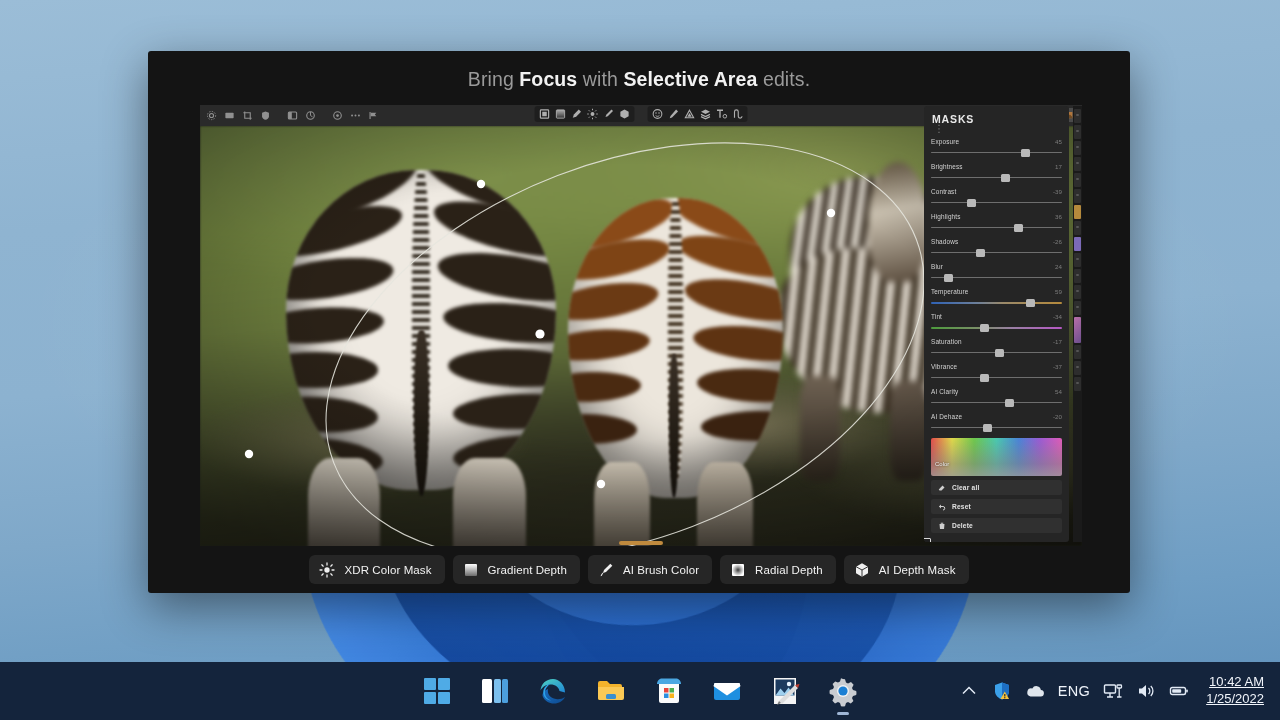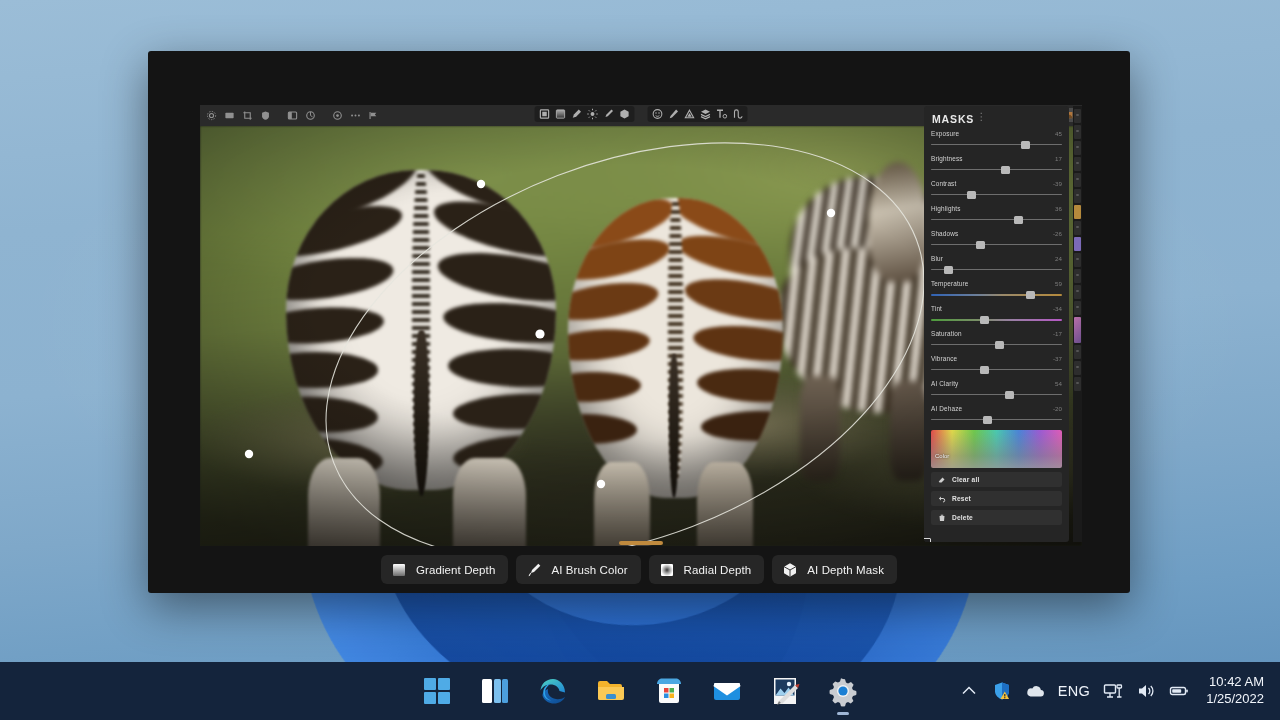--- a/index.html
+++ b/index.html
@@ -217,20 +217,21 @@
     left: 776px; top: 55px;
     width: 145px; height: 436px;
     background: #252525;
     border-radius: 3px;
     padding: 7px 7px 0 7px;
     overflow: hidden;
   }
   #panel-head {
     display: flex; align-items: flex-start; justify-content: flex-start;
     padding: 0 2px 5px 1px;
+    flex-direction: column;
   }
   #panel-title {
     color: #e9e9e9;
     font-size: 10.5px;
     font-weight: 700;
     letter-spacing: .85px;
   }
   #panel-menu {
     color: #7d7d7d; font-size: 10px; line-height: 8px;
     letter-spacing: 0; padding: 0 2px;
@@ -366,41 +367,42 @@
   }
   .tray-ico { width: 20px; height: 20px; display: flex; align-items: center; justify-content: center; }
   .tray-ico svg { width: 100%; height: 100%; display: block; }
   #lang { font-size: 14.5px; color: #eef3fa; letter-spacing: .3px; }
   #clock {
     text-align: right;
     line-height: 1.28;
     font-size: 13px;
     color: #f1f5fb;
     padding-left: 4px; padding-right: 6px;
-    display: flex; flex-direction: column;
+    display: flex; flex-direction: column; text-decoration: underline;
   }
 </style>
 </head>
 <body>
 
 <div id="desktop">
   <div class="bloom">
     <div class="petal p2"></div>
     <div class="petal p3"></div>
     <div class="petal p4"></div>
     <div class="petal p5"></div>
     <div class="petal p1"></div>
     <div class="petal p6"></div>
     <div class="petal p7"></div>
   </div>
   <div class="sheen"></div>
 </div>
 
 <div id="app-window">
 
+  <div id="headline"><span>Bring </span><b>Focus</b><span> with </span><b>Selective Area</b><span> edits.</span></div>
 
   <div id="editor">
 
     <div id="editor-toolbar">
       <div class="tb-group tb-left">
         <span class="tb-icon">
             <svg viewBox="0 0 16 16">
               <circle cx="8" cy="8" r="3" fill="none" stroke="currentColor" stroke-width="1.6"></circle>
               <circle cx="8" cy="8" r="6" fill="none" stroke="currentColor" stroke-width="1.3" stroke-dasharray="2 2"></circle>
             </svg>
@@ -842,20 +844,31 @@
       </div>
       <div class="film-cell">
         <i></i>
       </div>
     </div>
 
   <div id="mask-bar">
       <div class="mask-btn">
         <span class="mi">
           <svg viewBox="0 0 24 24">
+            <circle cx="12" cy="12" r="4" fill="currentColor"></circle>
+            <g stroke="currentColor" stroke-width="1.9" stroke-linecap="round">
+              <path d="M12 1.5v3M12 19.5v3M1.5 12h3M19.5 12h3M4.2 4.2l2.1 2.1M17.7 17.7l2.1 2.1M19.8 4.2l-2.1 2.1M6.3 17.7l-2.1 2.1"></path>
+            </g>
+          </svg>
+        </span>
+        <span class="mlabel">XDR Color Mask</span>
+      </div>
+      <div class="mask-btn">
+        <span class="mi">
+          <svg viewBox="0 0 24 24">
             <defs>
               <linearGradient id="gsq" x1="0" y1="0" x2="0" y2="1">
                 <stop offset="0" stop-color="#ffffff"></stop>
                 <stop offset="1" stop-color="#6b6b6b"></stop>
               </linearGradient>
             </defs>
             <rect x="3" y="3" width="18" height="18" rx="1.5" fill="url(#gsq)"></rect>
           </svg>
         </span>
         <span class="mlabel">Gradient Depth</span>

